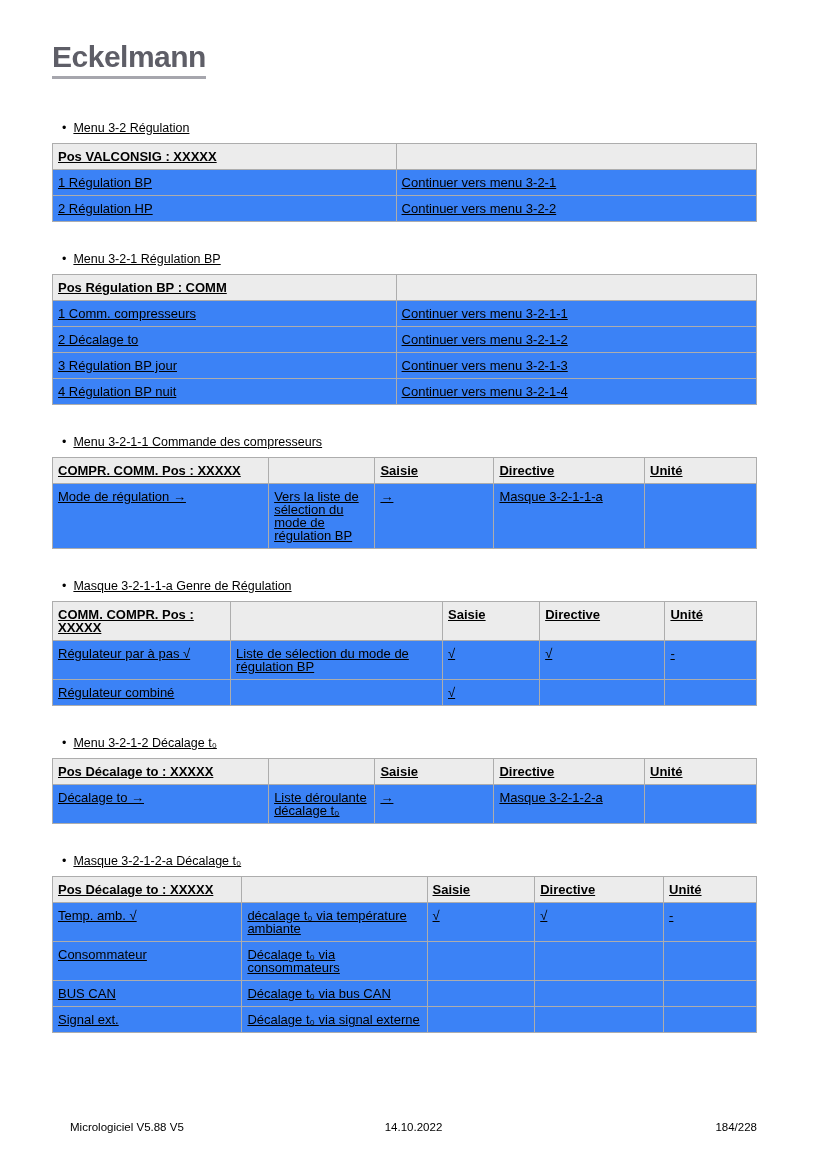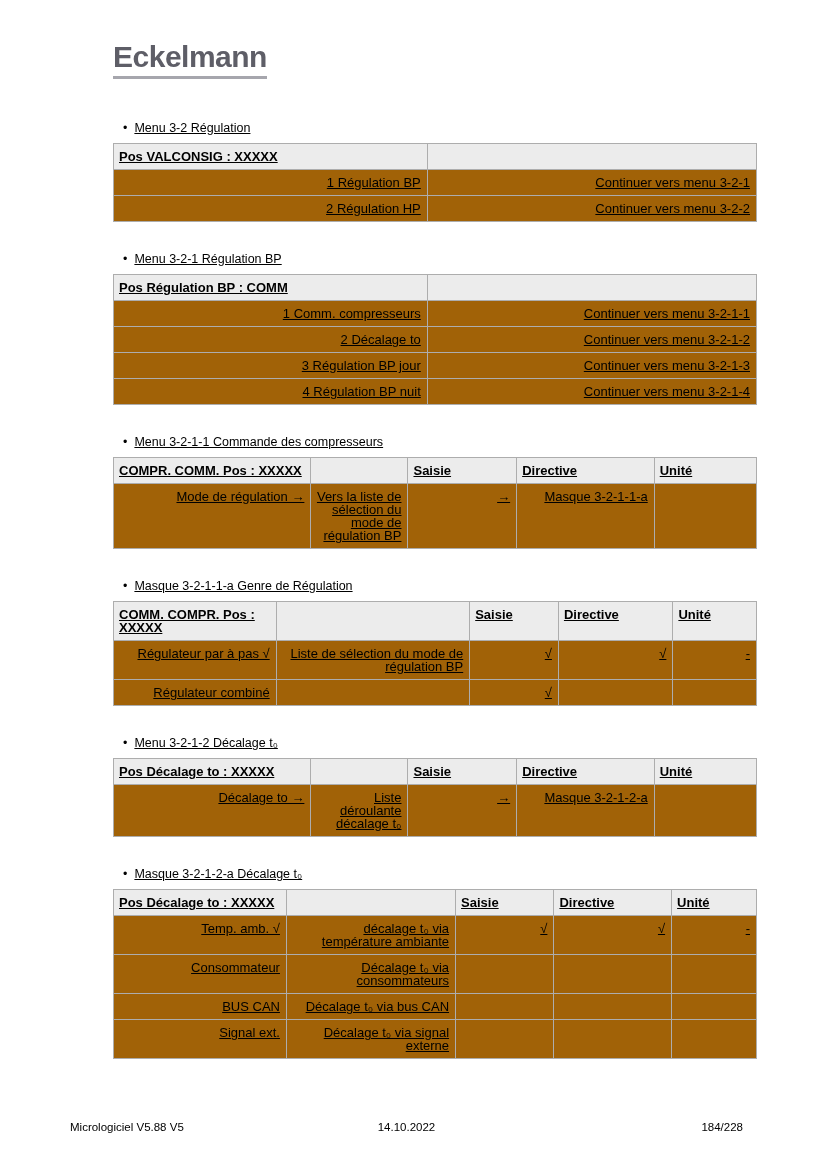--- a/index.html
+++ b/index.html
@@ -5,21 +5,21 @@
   * { margin:0; padding:0; box-sizing:border-box; }
   html,body { background:#ffffff; }
   .page {
     width:827px; height:1169px;
     background:#ffffff;
     position:relative;
     font-family:"Liberation Sans","DejaVu Sans",sans-serif;
     color:#000;
     overflow:hidden;
   }
-  .content { padding:42px 70px 0 96px;margin-left:17px; }
+  .content { padding:42px 70px 0 52px; }
 
   
   .logo { margin-bottom:0; }
   .logo-text {
     display:inline-block;
     font-size:30px;
     font-weight:700;
     letter-spacing:-0.5px;
     color:#5e5e67;
     line-height:1;
@@ -47,21 +47,21 @@
     line-height:13px;
   }
   .doc-table th, .doc-table td {
     border:1px solid #adadad;
     padding:6px 6px 6px 5px;
     text-align:left;
     vertical-align:top;
     overflow:hidden;
   }
   .doc-table th { background:#ececec; font-weight:700; }
-  .doc-table td { background:#a16207; font-weight:400;text-align:right; }
+  .doc-table td { background:#3b82f6; font-weight:400; }
 
   
   #table-0 th:nth-child(1), #table-1 th:nth-child(1) { width:48.8%; }
   #table-0 th:nth-child(2), #table-1 th:nth-child(2) { width:51.2%; }
 
   #table-2 th:nth-child(1), #table-4 th:nth-child(1) { width:30.7%; }
   #table-2 th:nth-child(2), #table-4 th:nth-child(2) { width:15.1%; }
   #table-2 th:nth-child(3), #table-4 th:nth-child(3) { width:16.9%; }
   #table-2 th:nth-child(4), #table-4 th:nth-child(4) { width:21.4%; }
   #table-2 th:nth-child(5), #table-4 th:nth-child(5) { width:15.9%; }
@@ -74,21 +74,21 @@
 
   #table-5 th:nth-child(1) { width:26.9%; }
   #table-5 th:nth-child(2) { width:26.3%; }
   #table-5 th:nth-child(3) { width:15.3%; }
   #table-5 th:nth-child(4) { width:18.3%; }
   #table-5 th:nth-child(5) { width:13.2%; }
 
   
   .footer {
     position:absolute;
-    left:70px; right:84px;
+    left:70px; right:70px;
     top:1120px;
     display:flex;
     font-size:11.5px;
     line-height:14px;
   }
   .footer .f-left  { flex:1; text-align:left; }
   .footer .f-center{ flex:1; text-align:center; }
   .footer .f-right { flex:1; text-align:right; }
 </style>
 </head>

